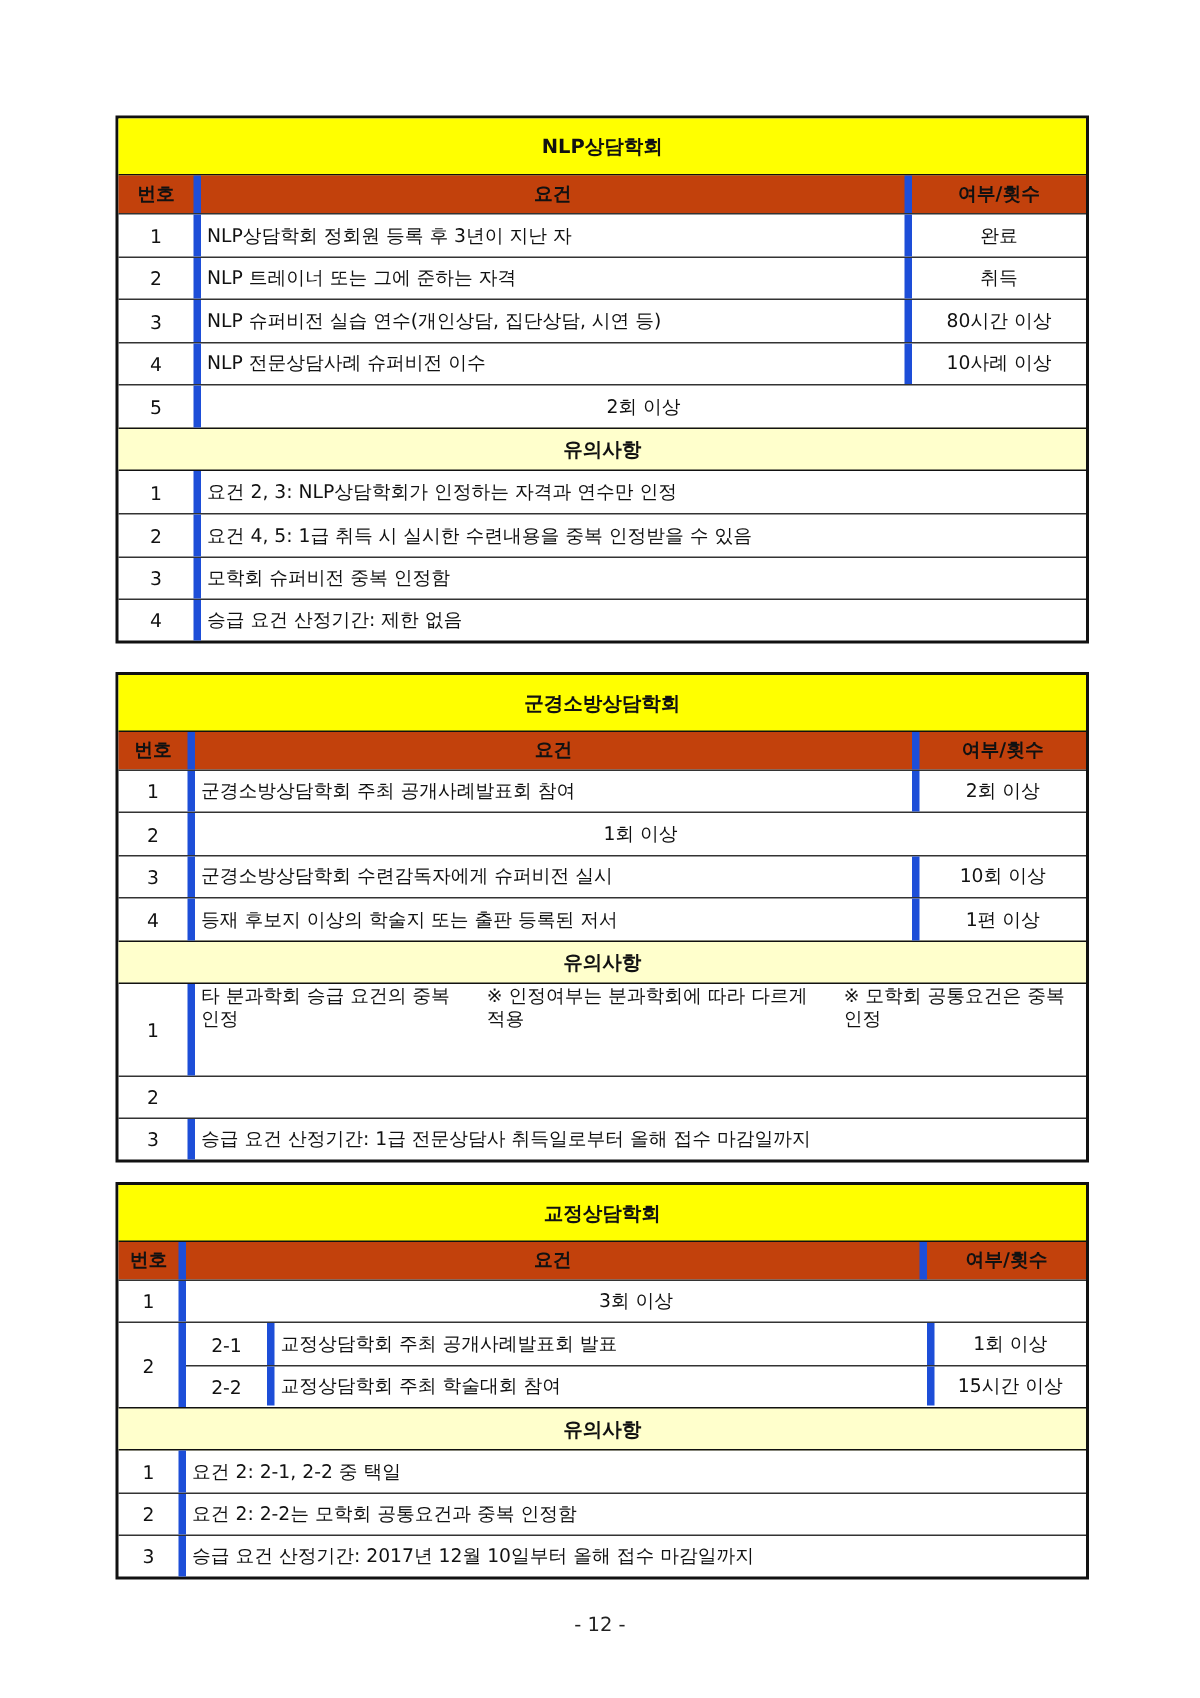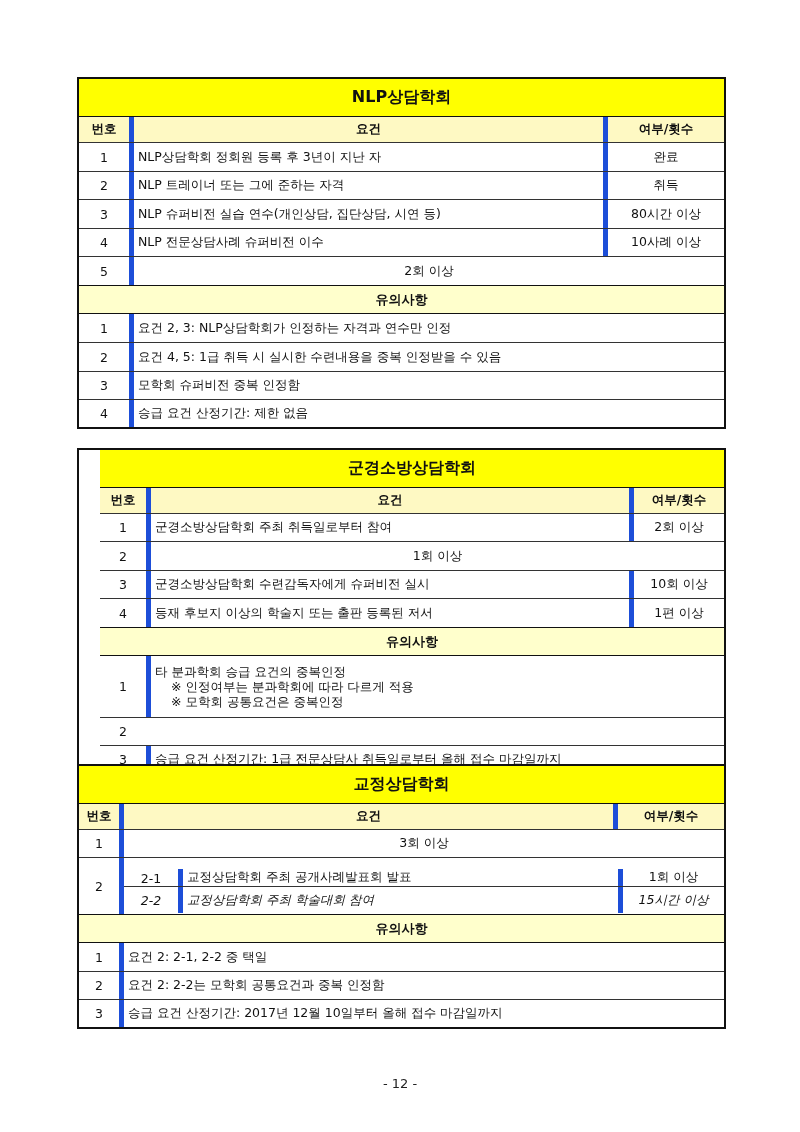--- a/index.html
+++ b/index.html
@@ -1,28 +1,28 @@
 <!DOCTYPE html>
 <html><head>
 <meta charset="utf-8">
 <style>
   html, body { margin:0; padding:0; background:#fff; }
   body { width:800px; height:1132px; position:relative; font-family:"DejaVu Sans", sans-serif; color:#111; }
   .tbl { position:absolute; left:77px; width:649px; border:2px solid #111; box-sizing:border-box; background:#fff; }
   .row { display:flex; box-sizing:border-box; border-top:1px solid #333; }
   .row.first { border-top:none; }
-  .title { height:37px; background:#ffff00; display:flex; align-items:center; justify-content:center; font-weight:bold; font-size:16px; border-bottom:1px solid #111; }
-  .hdr { background:#fef9c3; font-weight:bold; font-size:13px; height:25px; }
+  .title { height:37px; background:#ffff00; display:flex; align-items:center; justify-content:center; font-weight:bold; font-size:13px; border-bottom:1px solid #111; }
+  .hdr { background:#c2410c; font-weight:bold; font-size:13px; height:25px; }
   .note-hdr { background:#ffffcc; font-weight:bold; font-size:13px; height:27px; display:flex; align-items:center; justify-content:center; border-top:1px solid #111; border-bottom:1px solid #111; }
   .cell { display:flex; align-items:center; box-sizing:border-box; font-size:12.5px; padding:0 4px; }
   .c { justify-content:center; }
   .bl { border-left:5px solid #1d4ed8; }
   .r28 { height:28px; }
   .r29 { height:29px; }
-  .multi { flex-direction:column; align-items:flex-start; justify-content:center; line-height:15px; }
+  .multi { flex-direction:row; align-items:flex-start; justify-content:center; line-height:15px; }
   .indent { padding-left:16px; }
   .footer { position:absolute; top:1076px; left:0; width:800px; text-align:center; font-size:13px; color:#222; }
 </style>
 </head>
 <body>
 
 <div class="tbl" style="top:77px;">
   <div class="title">NLP상담학회</div>
   <div class="row first hdr">
     <div class="cell c" style="width:50px">번호</div>
@@ -65,30 +65,30 @@
   <div class="row r28">
     <div class="cell c" style="width:50px">3</div>
     <div class="cell bl" style="flex:1">모학회 슈퍼비전 중복 인정함</div>
   </div>
   <div class="row r28">
     <div class="cell c" style="width:50px">4</div>
     <div class="cell bl" style="flex:1">승급 요건 산정기간: 제한 없음</div>
   </div>
 </div>
 
-<div class="tbl" style="top:448px;padding-left:21px;">
+<div class="tbl" style="top:448px;">
   <div class="title">군경소방상담학회</div>
   <div class="row first hdr">
     <div class="cell c" style="width:46px">번호</div>
     <div class="cell c bl" style="width:483px">요건</div>
     <div class="cell c bl" style="flex:1">여부/횟수</div>
   </div>
   <div class="row r28">
     <div class="cell c" style="width:46px">1</div>
-    <div class="cell bl" style="width:483px">군경소방상담학회 주최 취득일로부터 참여</div>
+    <div class="cell bl" style="width:483px">군경소방상담학회 주최 공개사례발표회 참여</div>
     <div class="cell c bl" style="flex:1">2회 이상</div>
   </div>
   <div class="row r29">
     <div class="cell c" style="width:46px">2</div>
     <div class="cell c bl" style="flex:1">1회 이상</div>
   </div>
   <div class="row r28">
     <div class="cell c" style="width:46px">3</div>
     <div class="cell bl" style="width:483px">군경소방상담학회 수련감독자에게 슈퍼비전 실시</div>
     <div class="cell c bl" style="flex:1">10회 이상</div>
@@ -109,40 +109,40 @@
   </div>
   <div class="row r28">
     <div class="cell c" style="width:46px">2</div>
   </div>
   <div class="row r28">
     <div class="cell c" style="width:46px">3</div>
     <div class="cell bl" style="flex:1">승급 요건 산정기간: 1급 전문상담사 취득일로부터 올해 접수 마감일까지</div>
   </div>
 </div>
 
-<div class="tbl" style="top:764px;">
+<div class="tbl" style="top:788px;">
   <div class="title">교정상담학회</div>
   <div class="row first hdr">
     <div class="cell c" style="width:40px">번호</div>
     <div class="cell c bl" style="width:494px">요건</div>
     <div class="cell c bl" style="flex:1">여부/횟수</div>
   </div>
   <div class="row r28">
     <div class="cell c" style="width:40px">1</div>
     <div class="cell c bl" style="flex:1">3회 이상</div>
   </div>
   <div class="row" style="height:57px">
     <div class="cell c" style="width:40px">2</div>
     <div class="bl" style="flex:1; display:flex; flex-direction:column;">
-      <div style="display:flex; height:28px; box-sizing:border-box;align-items:flex-end;">
+      <div style="display:flex; height:28px; box-sizing:border-box;">
         <div class="cell c" style="width:54px">2-1</div>
         <div class="cell bl" style="width:440px">교정상담학회 주최 공개사례발표회 발표</div>
         <div class="cell c bl" style="flex:1">1회 이상</div>
       </div>
-      <div style="display:flex; height:27px; box-sizing:border-box; border-top:1px solid #333;font-style:italic;">
+      <div style="display:flex; height:27px; box-sizing:border-box; border-top:1px solid #333;">
         <div class="cell c" style="width:54px">2-2</div>
         <div class="cell bl" style="width:440px">교정상담학회 주최 학술대회 참여</div>
         <div class="cell c bl" style="flex:1">15시간 이상</div>
       </div>
     </div>
   </div>
   <div class="note-hdr">유의사항</div>
   <div class="row first r28">
     <div class="cell c" style="width:40px">1</div>
     <div class="cell bl" style="flex:1">요건 2: 2-1, 2-2 중 택일</div>

